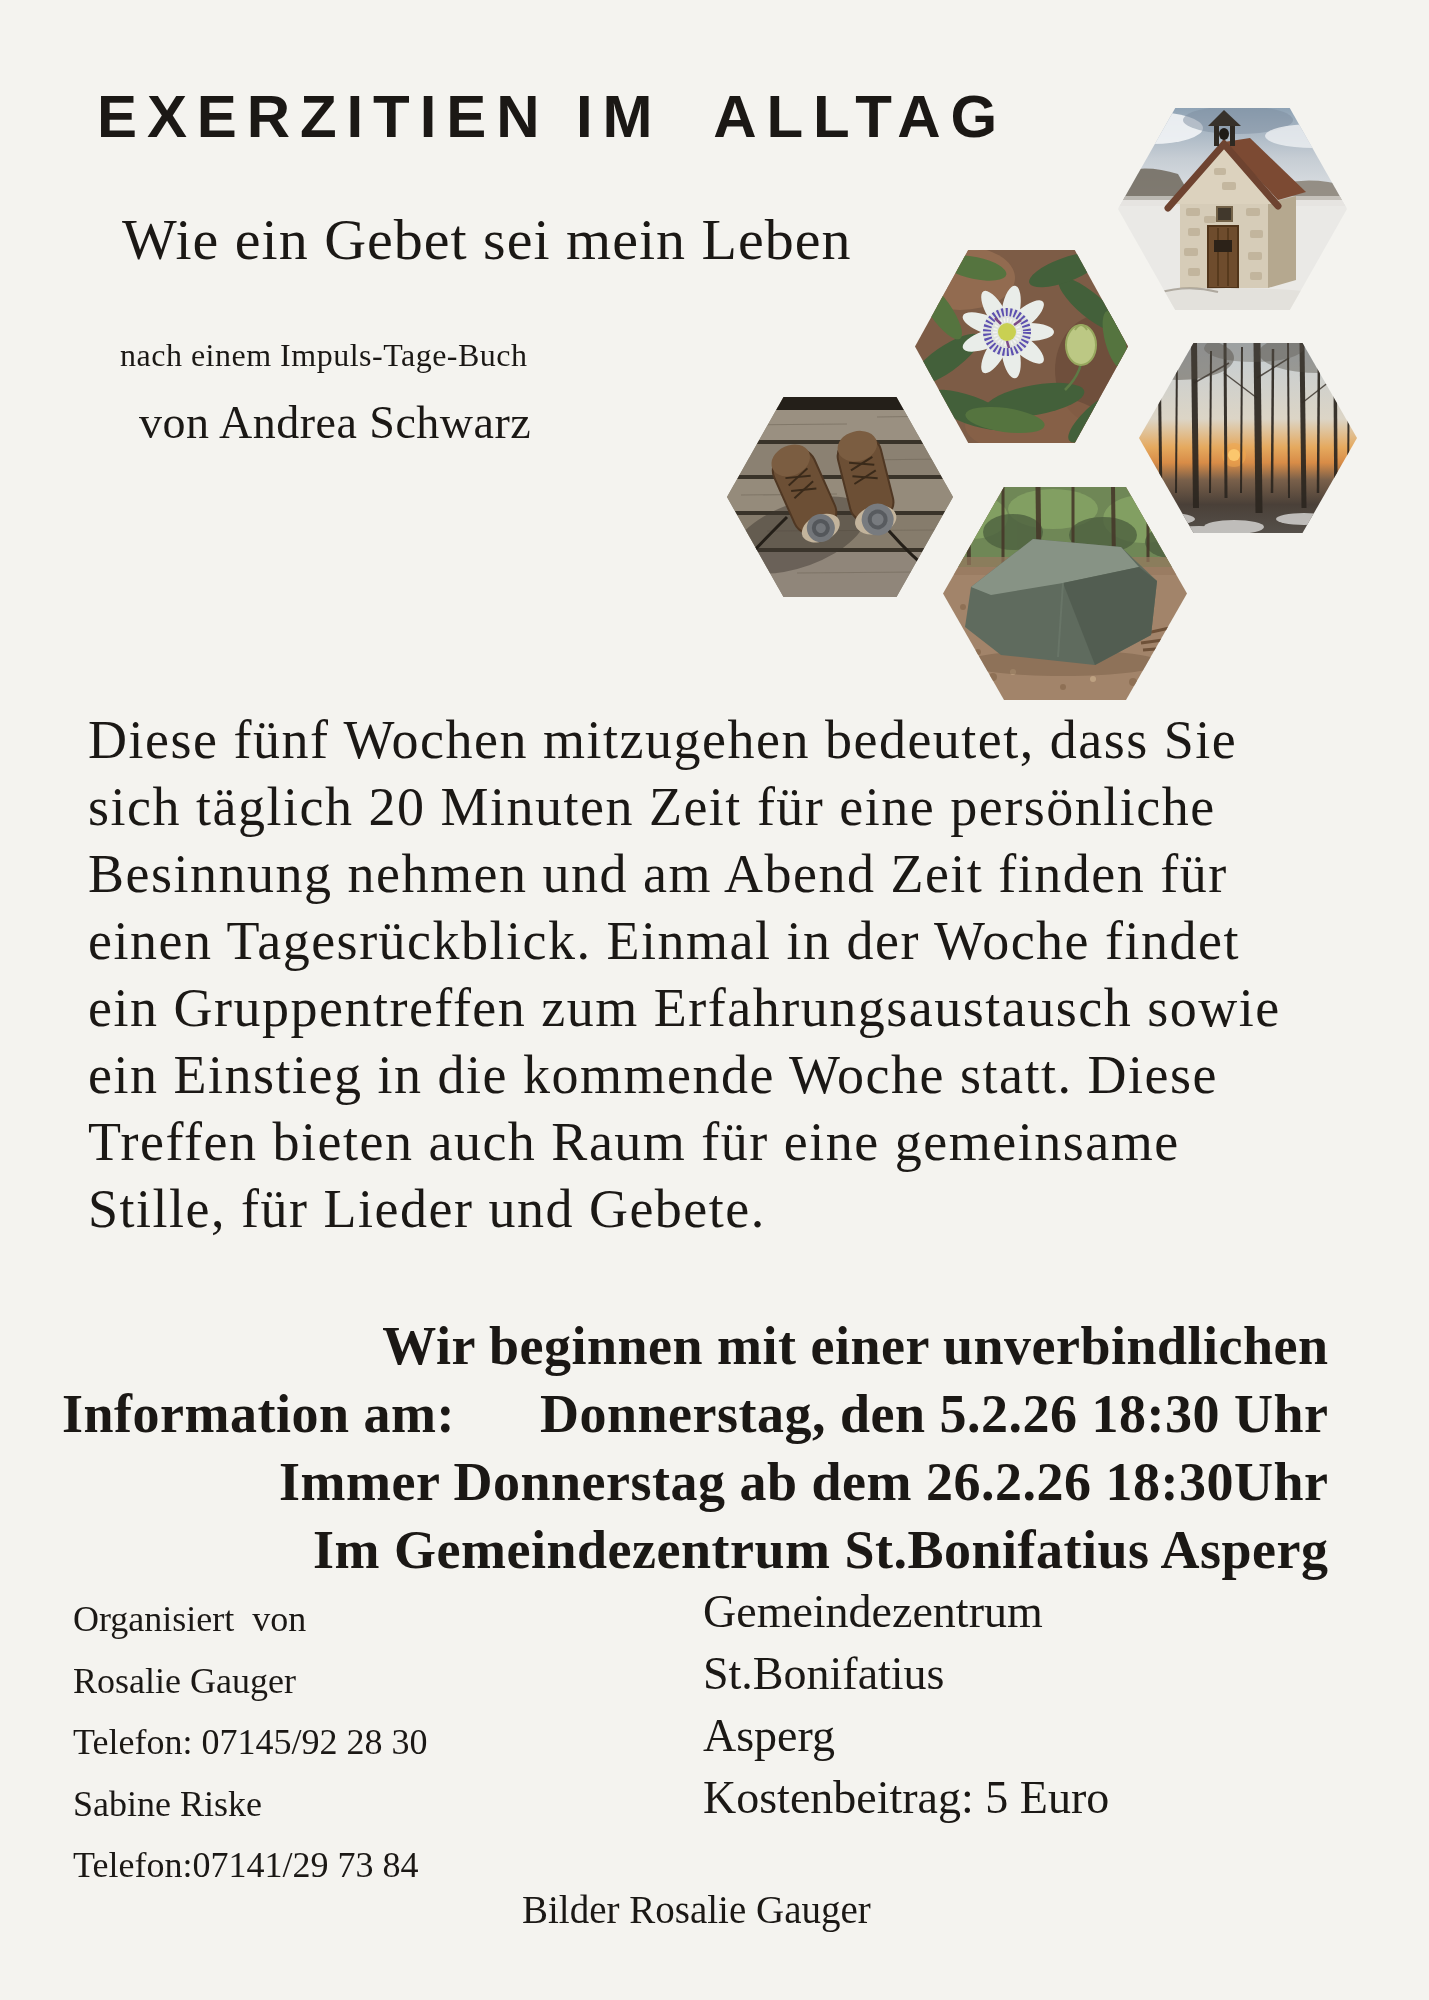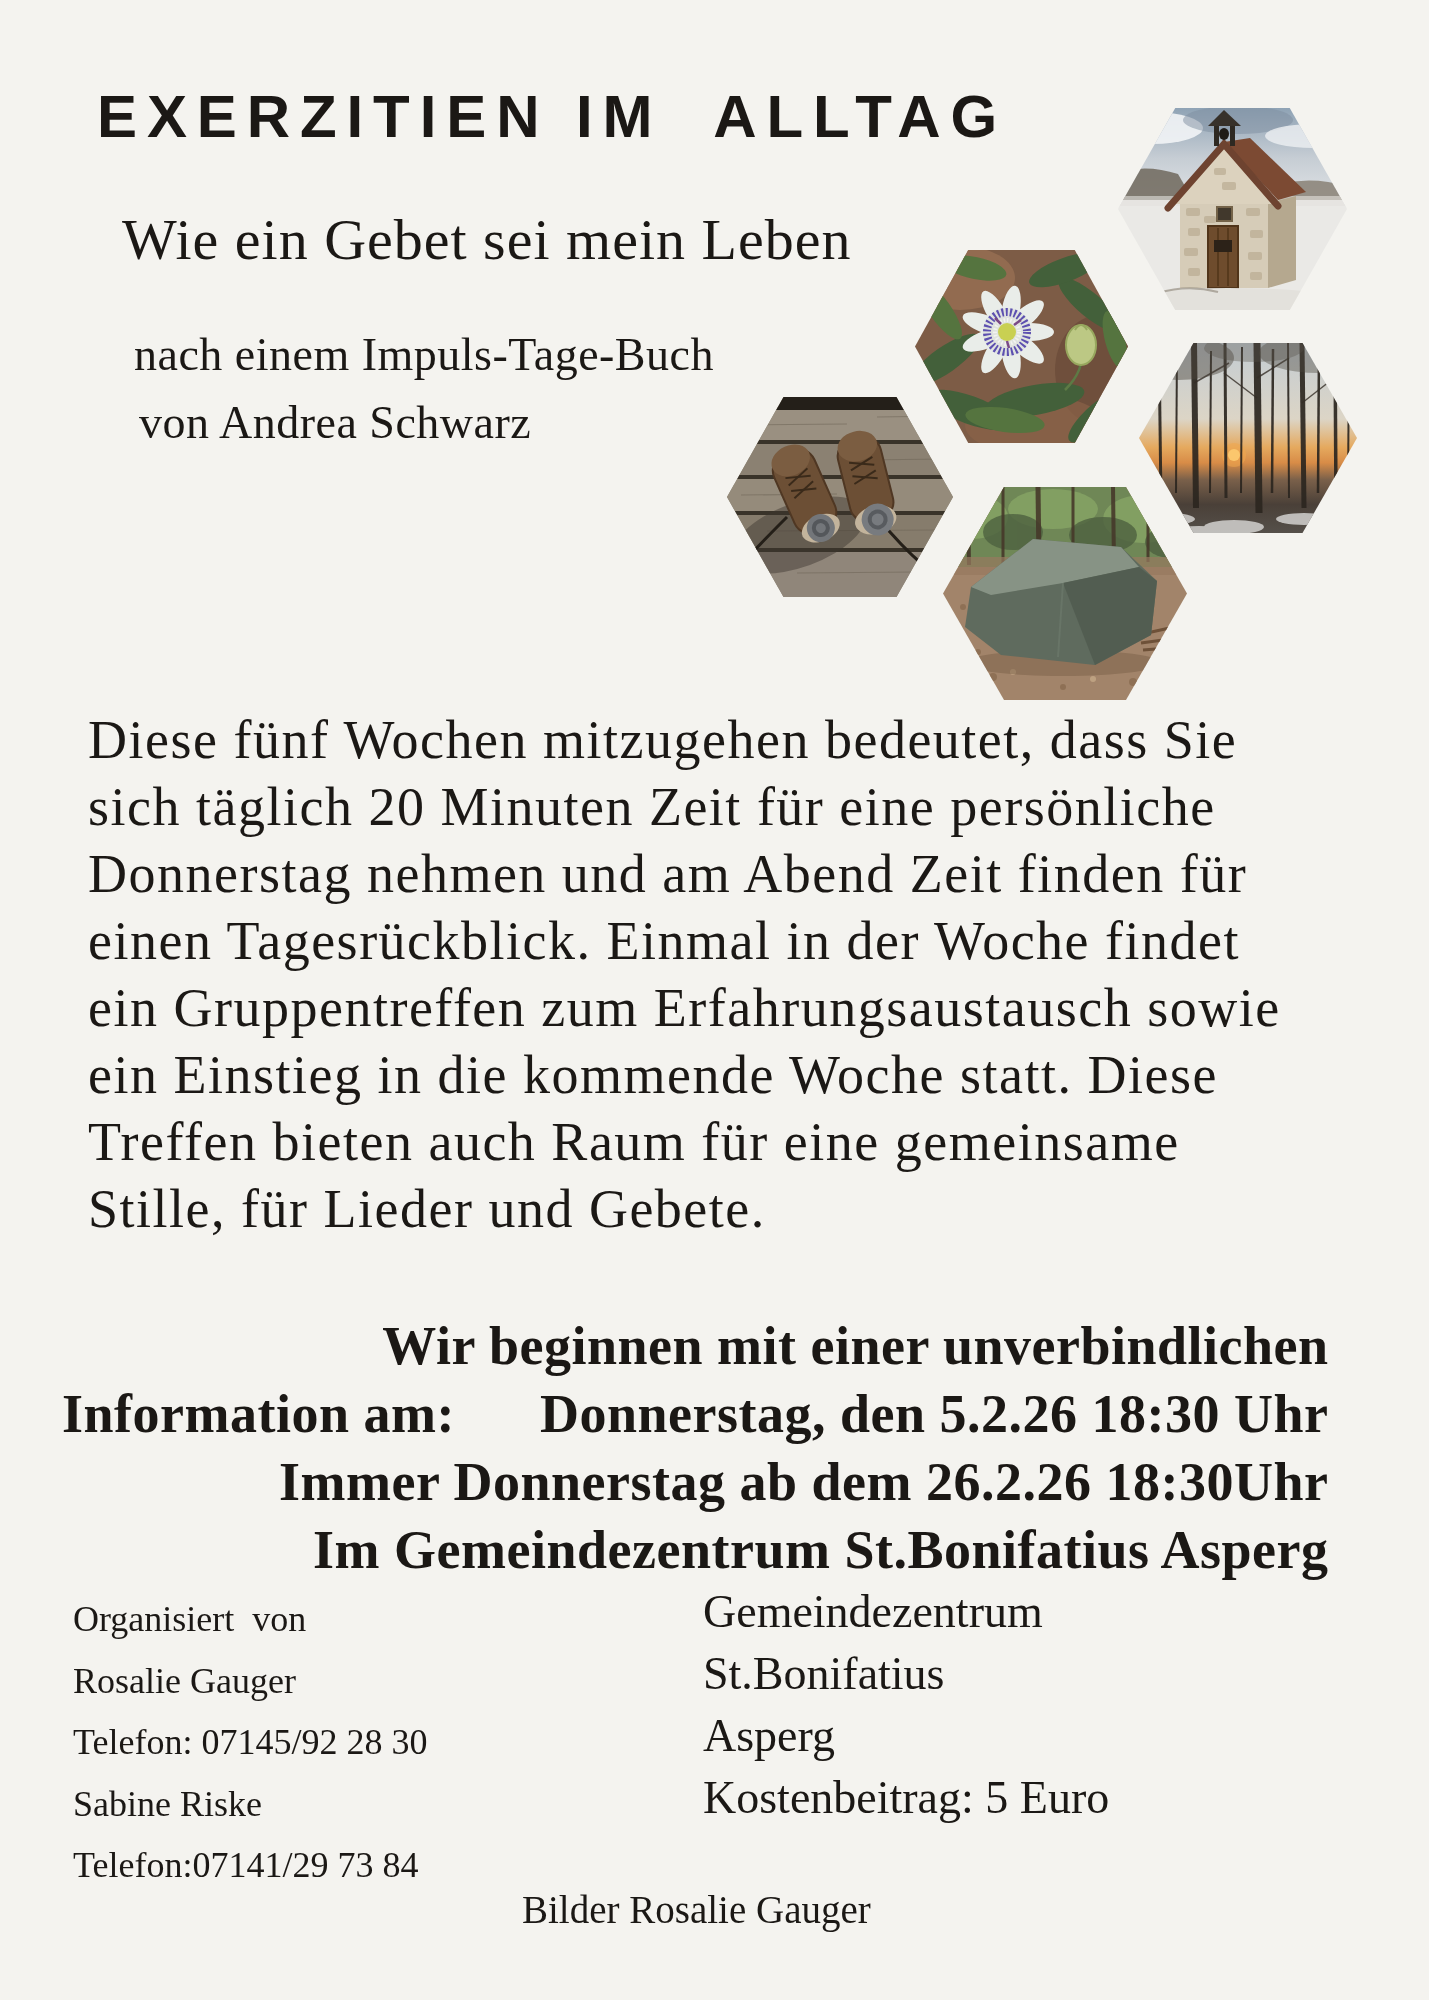--- a/index.html
+++ b/index.html
@@ -7,21 +7,21 @@
     position:relative;width:1382px;height:2000px;background:#f4f3ef;
     color:#1b1815;font-family:"Liberation Serif","DejaVu Serif",serif;overflow:hidden;
   }
   .abs{position:absolute;}
   .title{
     left:97px;top:84px;
     font-family:"Liberation Sans","DejaVu Sans",sans-serif;
     font-weight:800;font-size:60px;line-height:66px;letter-spacing:0.165em;white-space:pre;
   }
   .subtitle{left:122px;top:208px;font-size:58px;line-height:64px;letter-spacing:1px;white-space:pre;}
-  .byline1{left:134px;top:327px;font-size:46px;line-height:56px;letter-spacing:0.5px;white-space:pre;}
+  .byline1{left:120px;top:327px;font-size:32px;line-height:56px;letter-spacing:0.5px;white-space:pre;}
   .byline2{left:139px;top:395px;font-size:46px;line-height:56px;letter-spacing:0.5px;white-space:pre;}
   .paragraph{left:88px;top:707px;font-size:54px;line-height:67px;letter-spacing:1.5px;}
   .paragraph div{white-space:pre;}
   .highlight{left:62px;top:1312px;font-size:54px;line-height:68px;font-weight:700;letter-spacing:0.5px;text-align:right;}
   .highlight div{white-space:pre;}
   .highlight .val{margin-left:85px;}
   .contact{left:73px;top:1589px;font-size:36px;line-height:61.5px;}
   .contact div{white-space:pre;}
   .venue{left:703px;top:1581px;font-size:46px;line-height:62px;}
   .venue div{white-space:pre;}
@@ -295,21 +295,21 @@
       <polygon points="28,100 90,52 178,60 214,94 208,148 152,178 58,168 22,140" fill="#5f6b5e"></polygon>
       <polygon points="28,100 90,52 178,60 196,80 120,96 48,108" fill="#8c988a" opacity="0.9"></polygon>
       <polygon points="196,80 214,94 208,148 152,178 120,96" fill="#515c50" opacity="0.9"></polygon>
       <path d="M120,96 L115,170" stroke="#6d796c" stroke-width="2" opacity="0.7"></path>
     </svg>
   </div>
 
   <div class="abs paragraph">
     <div>Diese fünf Wochen mitzugehen bedeutet, dass Sie</div>
     <div>sich täglich 20 Minuten Zeit für eine persönliche</div>
-    <div>Donnerstag nehmen und am Abend Zeit finden für</div>
+    <div>Besinnung nehmen und am Abend Zeit finden für</div>
     <div>einen Tagesrückblick. Einmal in der Woche findet</div>
     <div>ein Gruppentreffen zum Erfahrungsaustausch sowie</div>
     <div>ein Einstieg in die kommende Woche statt. Diese</div>
     <div>Treffen bieten auch Raum für eine gemeinsame</div>
     <div>Stille, für Lieder und Gebete.</div>
   </div>
 
   <div class="abs highlight">
     <div>Wir beginnen mit einer unverbindlichen</div>
     <div><span>Information am:</span><span class="val">Donnerstag, den 5.2.26 18:30 Uhr</span></div>

